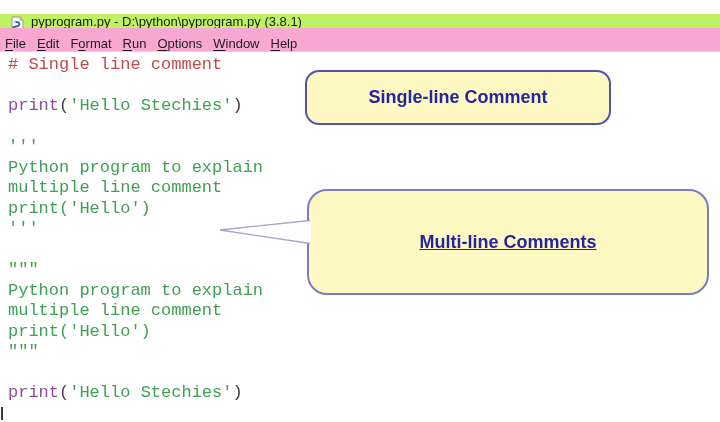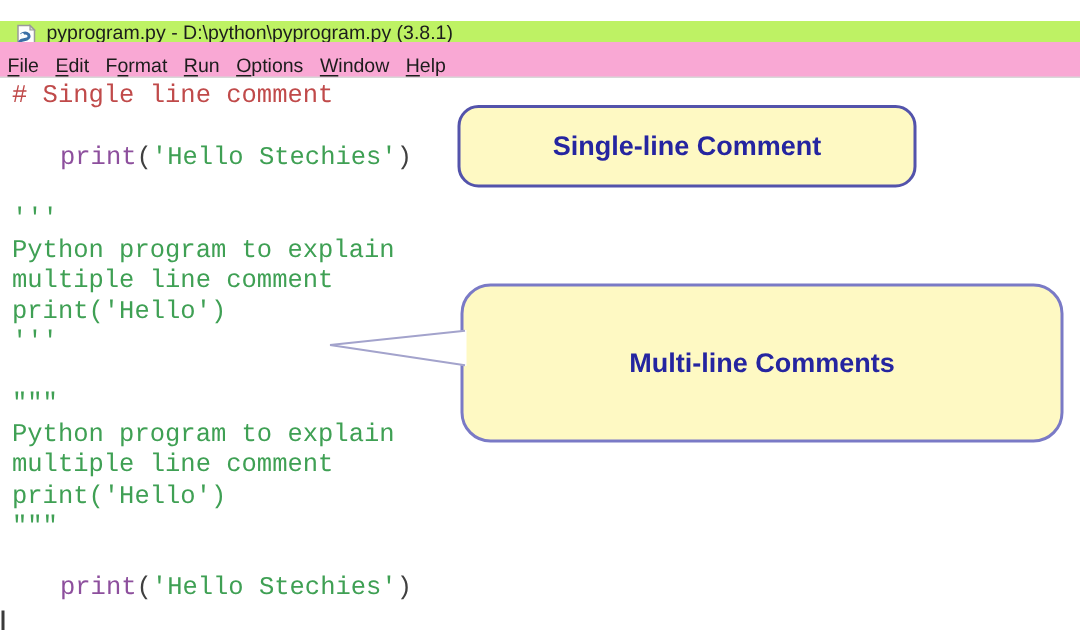--- a/index.html
+++ b/index.html
@@ -26,36 +26,36 @@
   .menu-item u{text-decoration:underline;text-underline-offset:2px;}
   
   .editor{position:absolute;left:0;top:53px;width:720px;height:344px;}
   .code{
     position:absolute;left:8px;top:2px;
     font-family:"Liberation Mono","DejaVu Sans Mono",monospace;
     font-size:17px;line-height:20.5px;white-space:pre;
   }
   .code-line{height:20.5px;}
   .tok-comment{color:var(--comment);}
-  .tok-builtin{color:var(--builtin);margin-left:32px;}
+  .tok-builtin{color:var(--builtin);}
   .tok-string{color:var(--string);margin-top:12px;}
   .tok-plain{color:var(--plain);}
   .cursor{position:absolute;left:1px;top:354px;width:2px;height:13px;background:#3a3a3a;}
   
   .callout{
     position:absolute;background:#fef9c3;display:flex;align-items:center;justify-content:center;
     font-weight:bold;font-size:18px;color:var(--callout_text);z-index:2;
   }
   .callout-single{
     left:305px;top:70px;width:302px;height:51px;
     border:2px solid var(--callout_border);border-radius:14px;
   }
   .callout-multi{
     left:307px;top:189px;width:398px;height:102px;
-    border:2px solid var(--callout_border_light);border-radius:20px;
+    border:2px solid var(--callout_border_light);border-radius:20px;text-decoration:underline;
   }
   .tail-svg{position:absolute;left:213px;top:214px;width:100px;height:34px;z-index:3;}
 </style>
 </head>
 <body>
 
 <div class="titlebar">
   <span class="file-icon">
     <svg width="16" height="17" viewBox="0 0 16 17">
       <path d="M3 1 h8 l3 3 v12 h-11 z" fill="#fdfdfd" stroke="#9a9a9a" stroke-width="1"></path>

